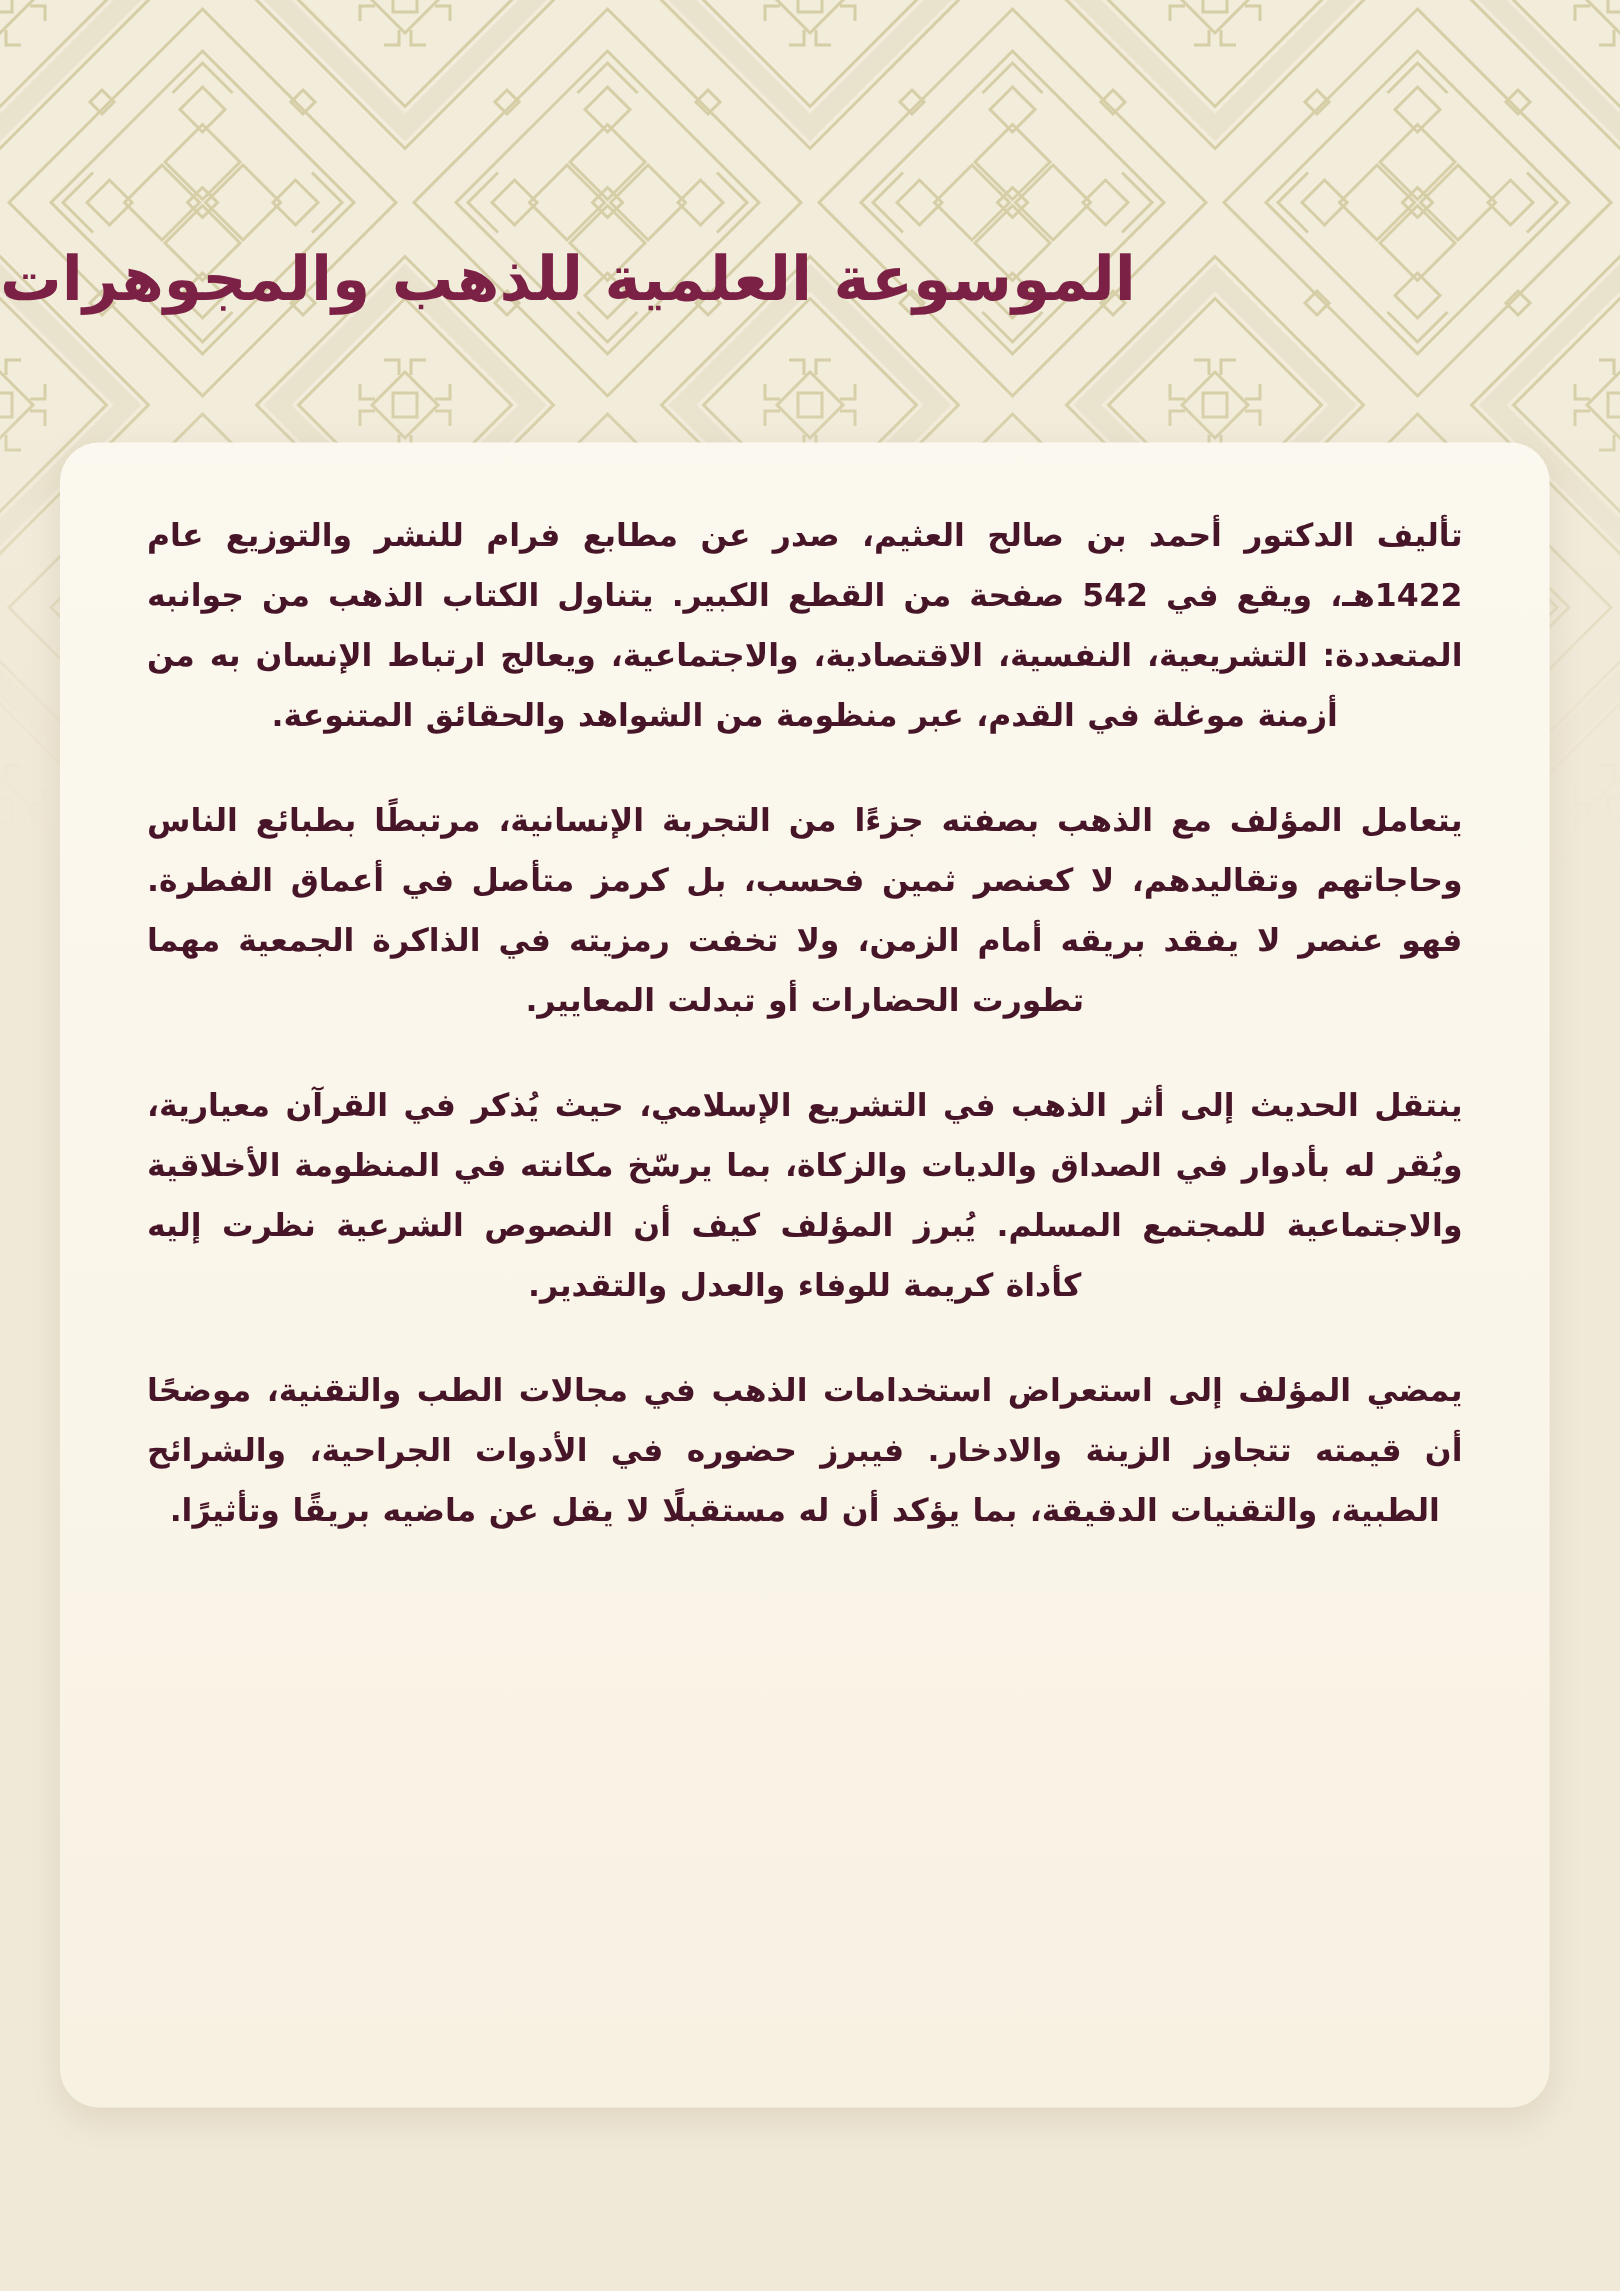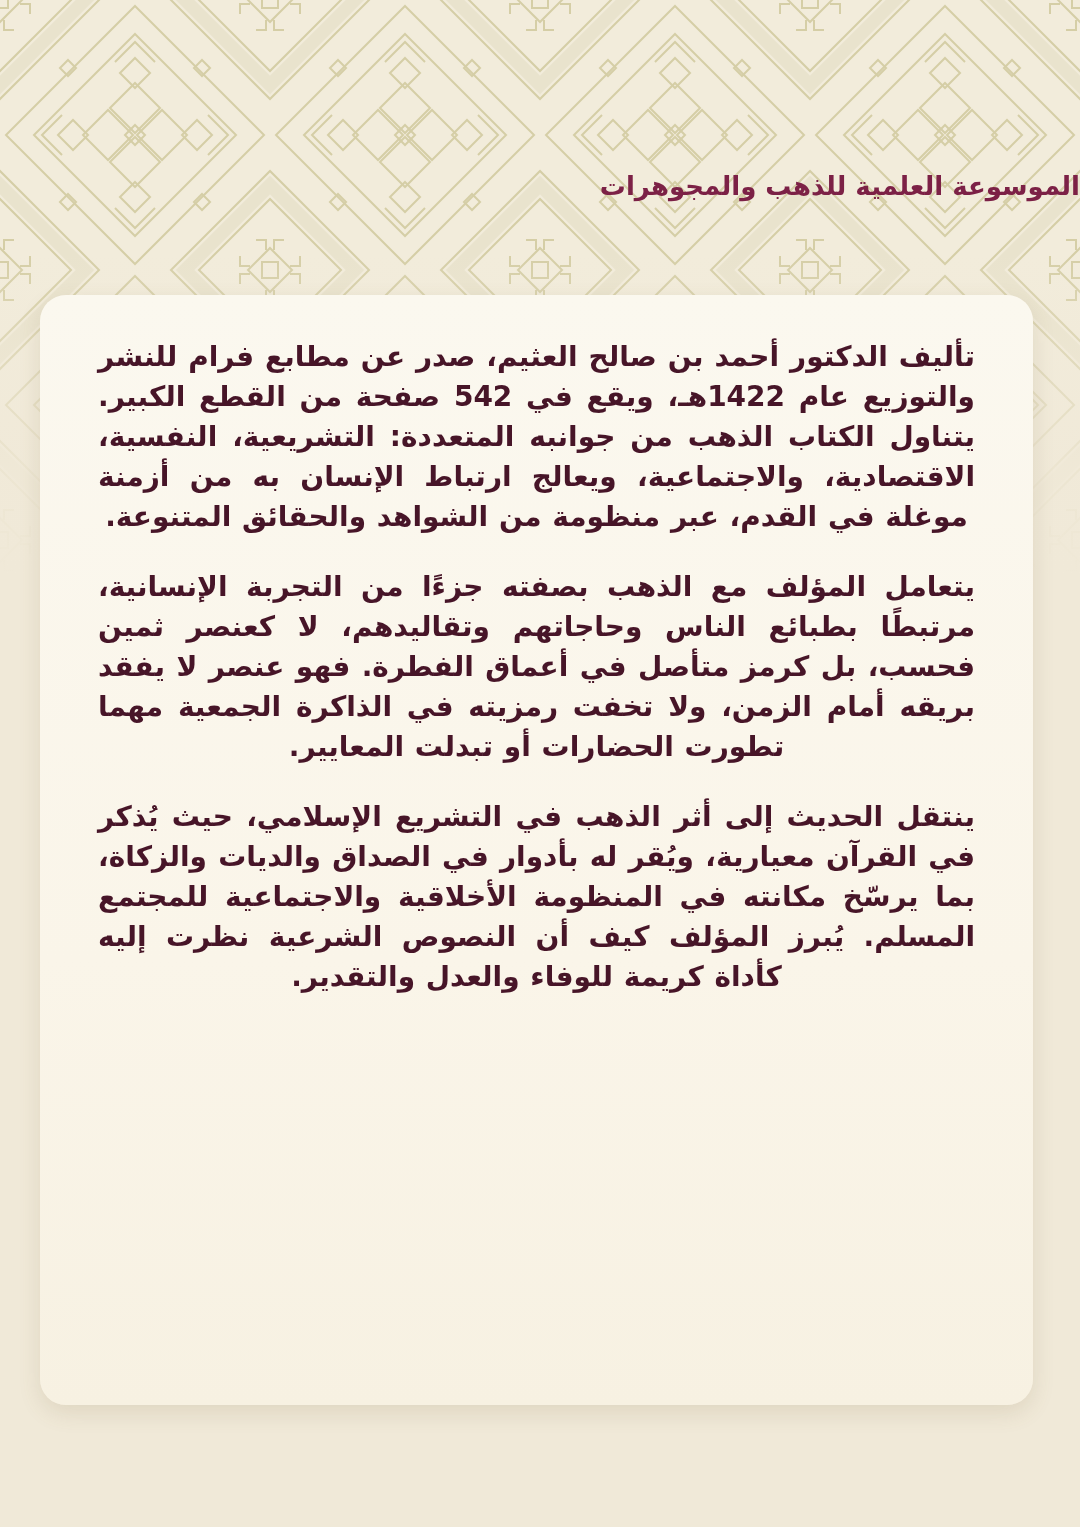--- a/index.html
+++ b/index.html
@@ -27,44 +27,44 @@
       rgba(240,233,216,0) 0%,
       rgba(240,233,216,0) 42%,
       rgba(240,233,216,0.85) 78%,
       #f0e9d8 96%);
     pointer-events: none;
   }
   .title-block {
     position: absolute;
     top: 158px; left: 0;
     width: 1080px;
-    text-align: right;
+    text-align: left;
     direction: rtl;
     color: #7c2146;
     font-weight: 700;
-    font-size: 26px;
+    font-size: 41px;
     line-height: 57px;
     letter-spacing: 0;
   }
   .card {
     position: absolute;
     left: 40px; top: 295px;
     width: 993px; height: 1110px;
     background: linear-gradient(to bottom, #fbf8ef 0%, #faf5e9 60%, #f7f1e2 100%);
     border-radius: 26px;
     box-shadow: 0 8px 22px rgba(120, 100, 60, 0.14);
     padding: 42px 58px 0 58px;
   }
   .card p {
     direction: rtl;
     text-align: justify;
     text-align-last: center;
     color: #471528;
     font-weight: 700;
-    font-size: 28px;
+    font-size: 21px;
     line-height: 40px;
     margin-bottom: 30px;
     word-spacing: 1px;
   }
 </style>
 </head>
 <body>
 
 <div class="page">
 
@@ -133,15 +133,16 @@
   </div>
 
   <div class="title-block">
     <div>الموسوعة العلمية للذهب والمجوهرات</div>
   </div>
 
   <div class="card">
     <p>تأليف الدكتور أحمد بن صالح العثيم، صدر عن مطابع فرام للنشر والتوزيع عام 1422هـ، ويقع في 542 صفحة من القطع الكبير. يتناول الكتاب الذهب من جوانبه المتعددة: التشريعية، النفسية، الاقتصادية، والاجتماعية، ويعالج ارتباط الإنسان به من أزمنة موغلة في القدم، عبر منظومة من الشواهد والحقائق المتنوعة.</p>
     <p>يتعامل المؤلف مع الذهب بصفته جزءًا من التجربة الإنسانية، مرتبطًا بطبائع الناس وحاجاتهم وتقاليدهم، لا كعنصر ثمين فحسب، بل كرمز متأصل في أعماق الفطرة. فهو عنصر لا يفقد بريقه أمام الزمن، ولا تخفت رمزيته في الذاكرة الجمعية مهما تطورت الحضارات أو تبدلت المعايير.</p>
     <p>ينتقل الحديث إلى أثر الذهب في التشريع الإسلامي، حيث يُذكر في القرآن معيارية، ويُقر له بأدوار في الصداق والديات والزكاة، بما يرسّخ مكانته في المنظومة الأخلاقية والاجتماعية للمجتمع المسلم. يُبرز المؤلف كيف أن النصوص الشرعية نظرت إليه كأداة كريمة للوفاء والعدل والتقدير.</p>
+    <p>يمضي المؤلف إلى استعراض استخدامات الذهب في مجالات الطب والتقنية، موضحًا أن قيمته تتجاوز الزينة والادخار. فيبرز حضوره في الأدوات الجراحية، والشرائح الطبية، والتقنيات الدقيقة، بما يؤكد أن له مستقبلًا لا يقل عن ماضيه بريقًا وتأثيرًا.</p>
   </div>
 
 </div>
 
 </body></html>

